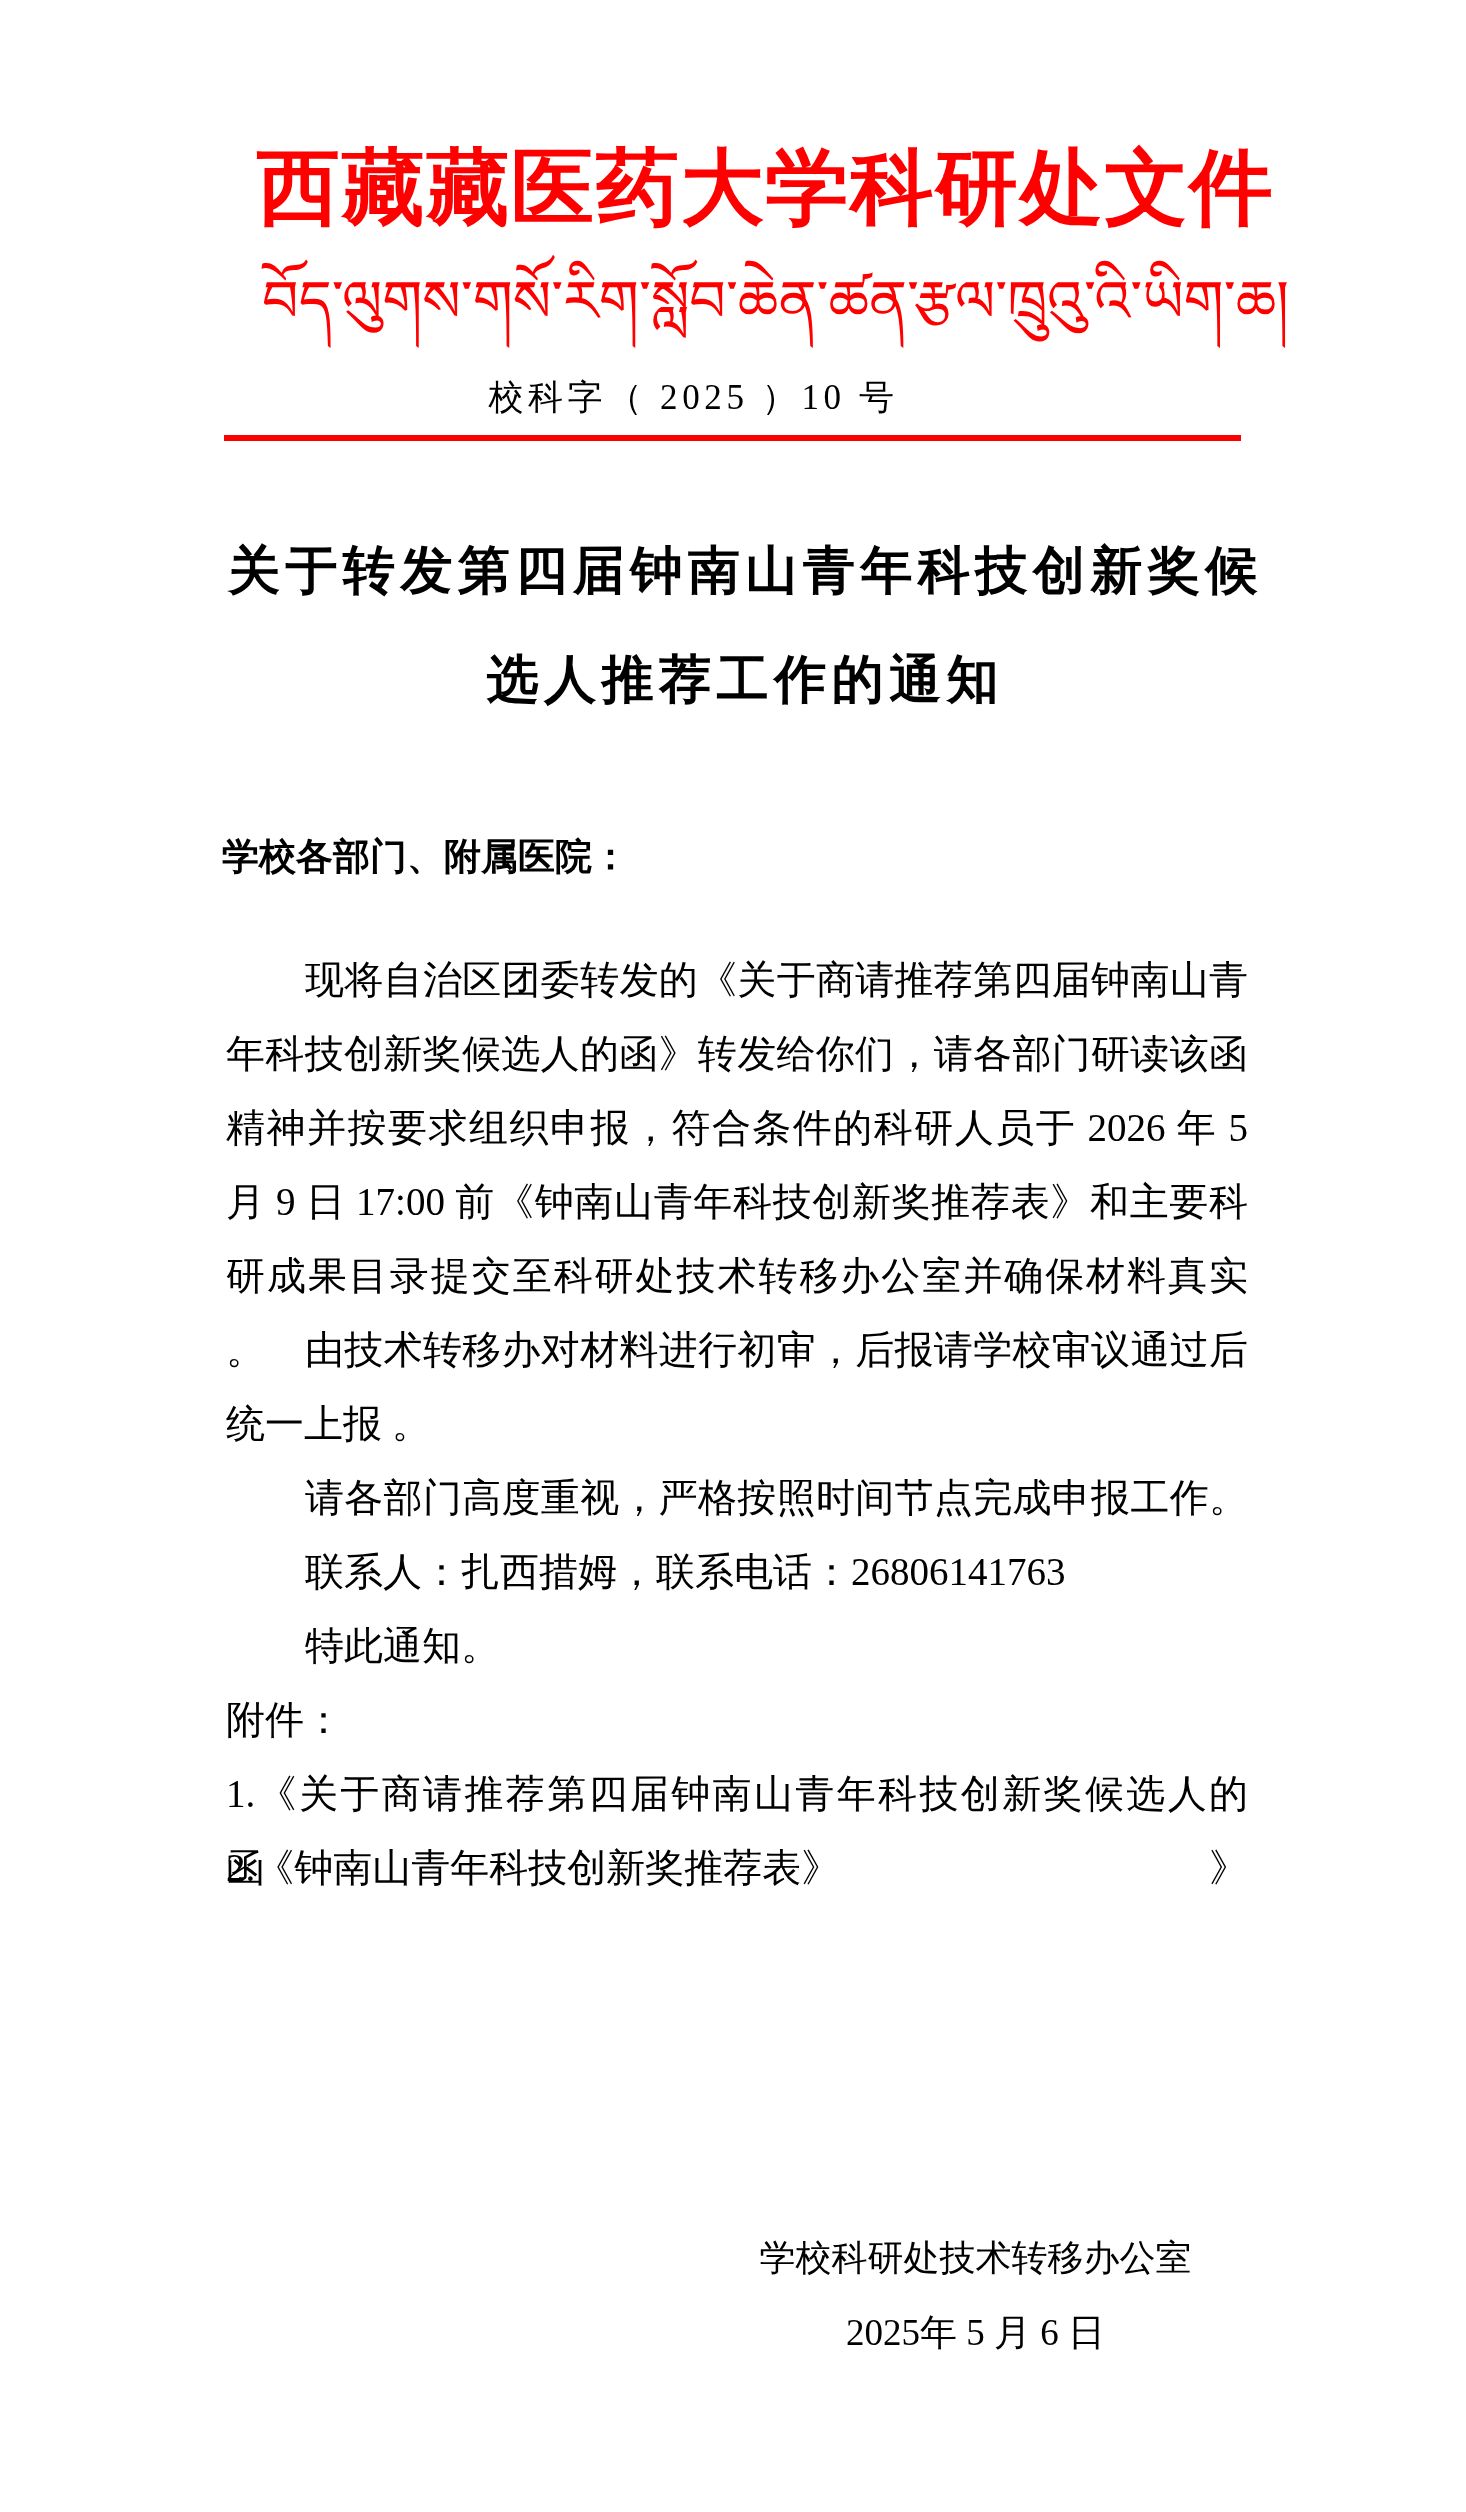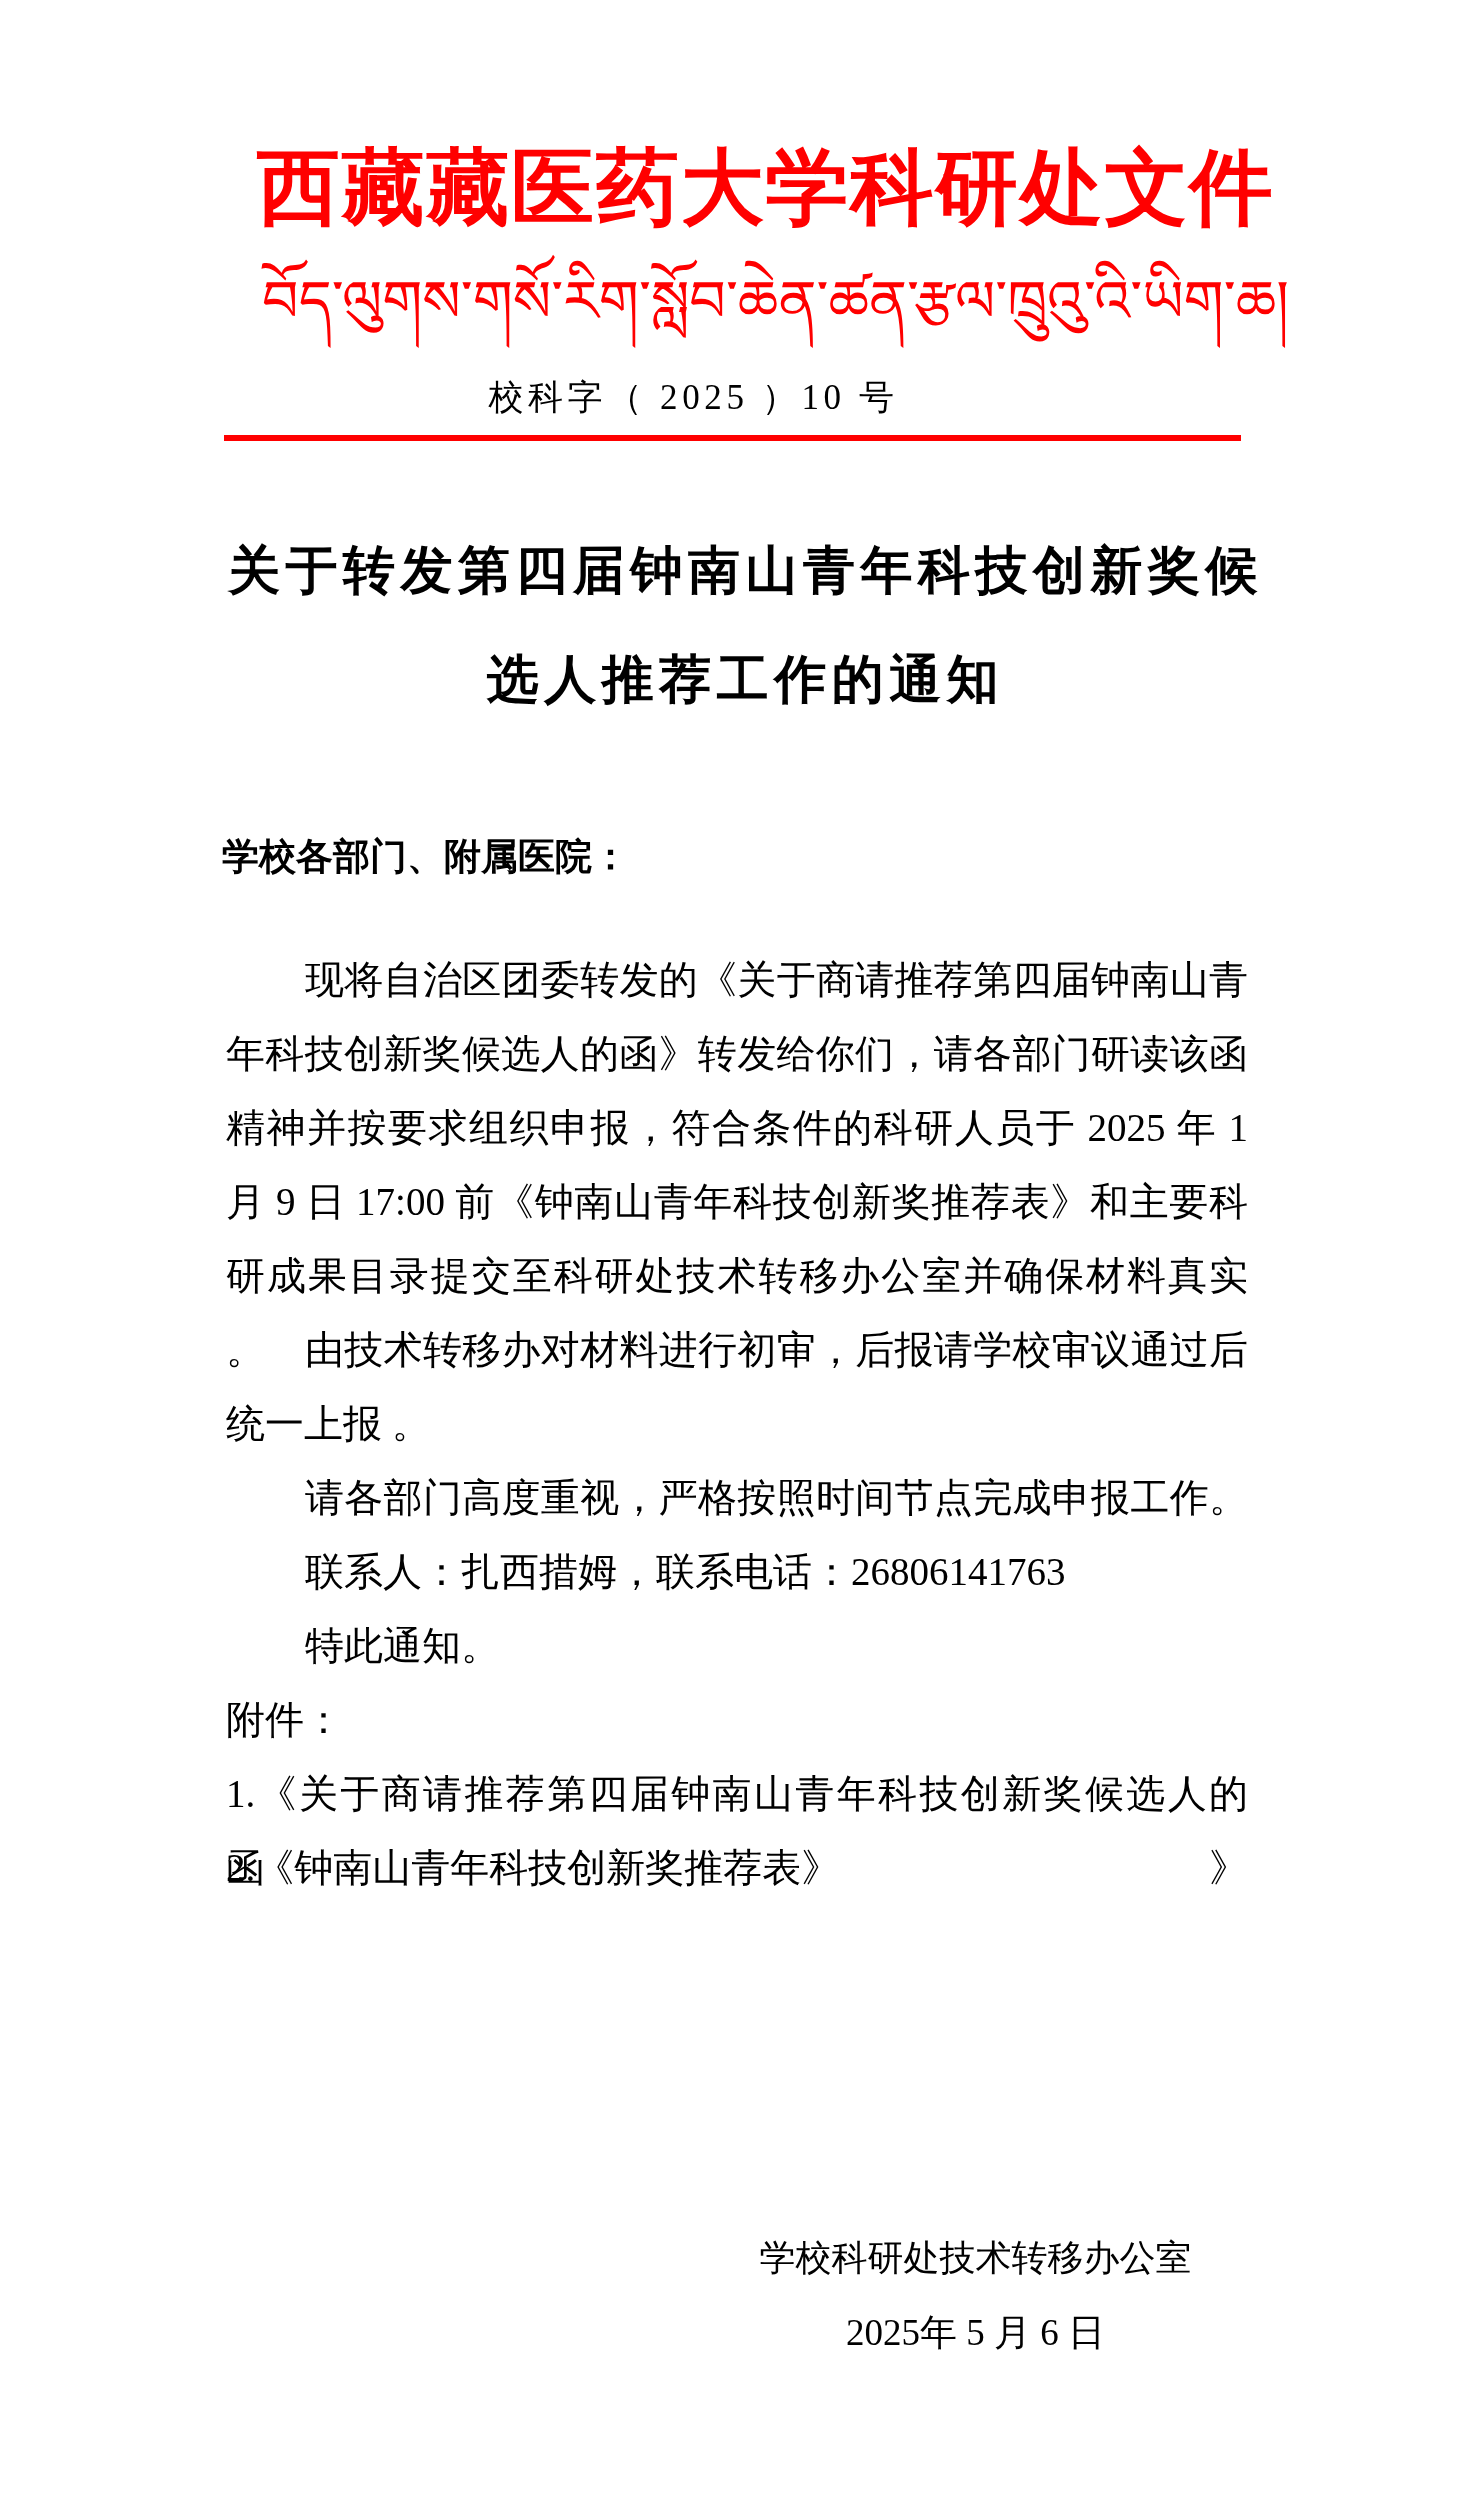--- a/index.html
+++ b/index.html
@@ -120,21 +120,21 @@
   <div class="notice-title">
     <div>关于转发第四届钟南山青年科技创新奖候</div>
     <div>选人推荐工作的通知</div>
   </div>
 
   <div class="salutation">学校各部门、附属医院：</div>
 
   <div class="body-block">
     <div class="line indent stretch">现将自治区团委转发的《关于商请推荐第四届钟南山青</div>
     <div class="line stretch">年科技创新奖候选人的函》转发给你们，请各部门研读该函</div>
-    <div class="line stretch">精神并按要求组织申报，符合条件的科研人员于 2025 年 1</div>
+    <div class="line stretch">精神并按要求组织申报，符合条件的科研人员于 2026 年 5</div>
     <div class="line stretch">月 9 日 17:00 前《钟南山青年科技创新奖推荐表》和主要科</div>
     <div class="line stretch">研成果目录提交至科研处技术转移办公室并确保材料真实 。</div>
     <div class="line indent stretch">由技术转移办对材料进行初审，后报请学校审议通过后</div>
     <div class="line">统一上报 。</div>
     <div class="line indent stretch">请各部门高度重视，严格按照时间节点完成申报工作。</div>
     <div class="line indent">联系人：扎西措姆，联系电话：26806141763</div>
     <div class="line indent">特此通知。</div>
     <div class="line">附件：</div>
     <div class="line stretch">1.《关于商请推荐第四届钟南山青年科技创新奖候选人的函》</div>
     <div class="line">2.《钟南山青年科技创新奖推荐表》</div>

